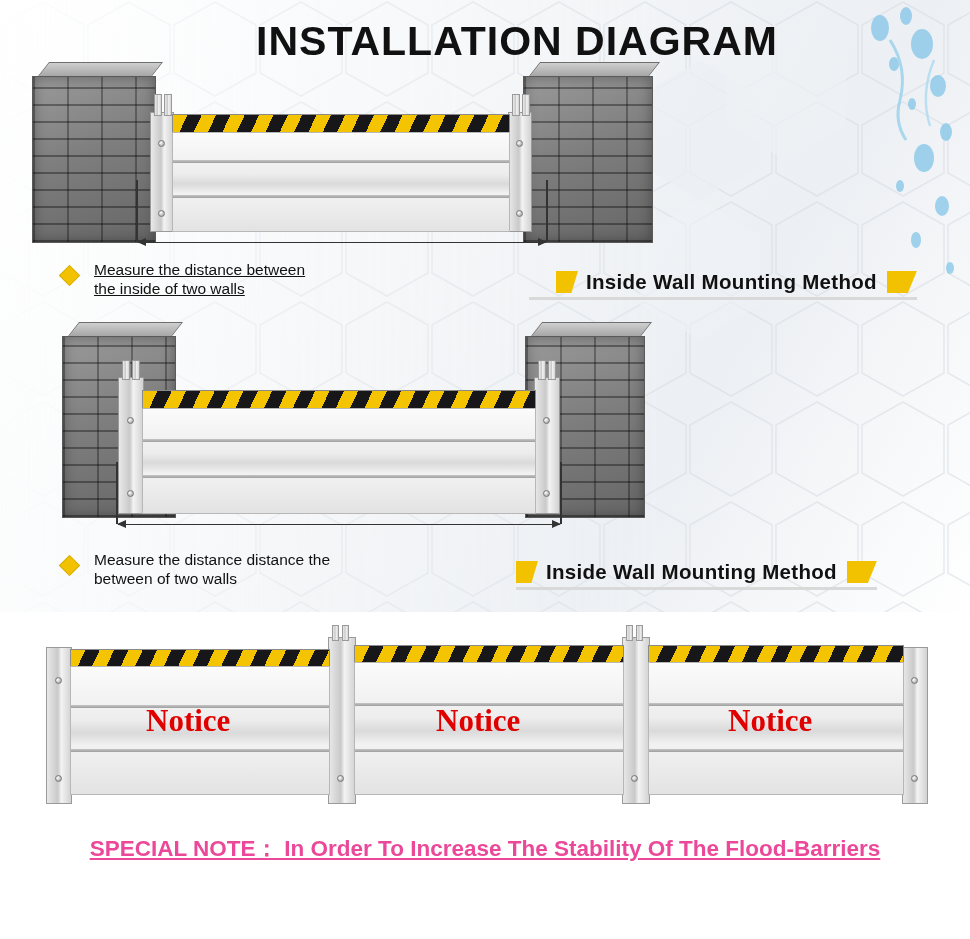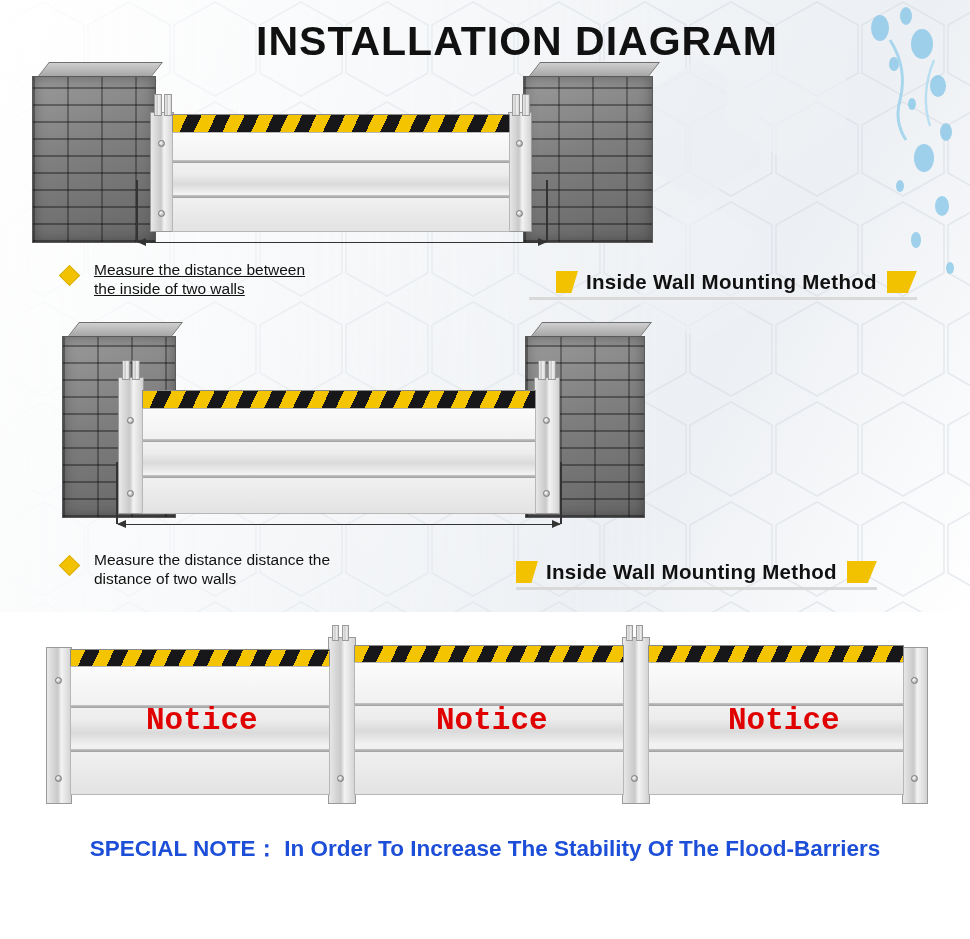--- a/index.html
+++ b/index.html
@@ -112,27 +112,28 @@
     width:30px;height:22px;background:#f2c200;margin-left:10px;
     clip-path:polygon(0 0,100% 0,70% 100%,0 100%);
   }
   .banner .uline{
     position:absolute;left:0;right:0;bottom:-4px;height:3px;background:#d9d9d9;
   }
   
   .long{position:absolute;left:36px;top:625px;width:900px;height:175px;}
   .notice{
     position:absolute;color:#e00000;font-weight:bold;font-size:31px;
-    font-family:Liberation Mono, monospace;
+    font-family:Liberation Serif, serif;
   }
   
   .note{
     position:absolute;left:0;top:832px;width:970px;text-align:center;
-    color:#1d4ed8;font-weight:bold;font-size:22.5px;line-height:34px;
+    color:#ec4899;font-weight:bold;font-size:22.5px;line-height:34px;
     font-family:"Liberation Sans", sans-serif;
+    text-decoration:underline;
   }
 </style>
 </head>
 <body>
 
 <div class="page">
 
   <div class="hex-bg">
     <svg class="hexwrap" viewBox="0 0 970 612" preserveAspectRatio="none">
       <defs>
@@ -251,21 +252,21 @@
     <div class="dimtick" style="left:66px;top:140px;height:62px;"></div>
     <div class="dimtick" style="left:510px;top:140px;height:62px;"></div>
     <div class="dimline" style="left:68px;top:202px;width:442px;"></div>
     <div class="arrowL" style="left:67px;top:198px;"></div>
     <div class="arrowR" style="left:502px;top:198px;"></div>
   </div>
 
   <div class="diamond" style="left:62px;top:558px;"></div>
   <div class="caption" style="left:94px;top:550px;width:360px;">
     <div>Measure the distance distance the</div>
-    <div>distance of two walls</div>
+    <div>between of two walls</div>
   </div>
 
   <div class="banner" style="left:516px;top:558px;">
     <span class="bar-left"></span>
     <span>Inside Wall Mounting Method</span>
     <span class="bar-right"></span>
     <span class="uline"></span>
   </div>
 
   <div class="long">

